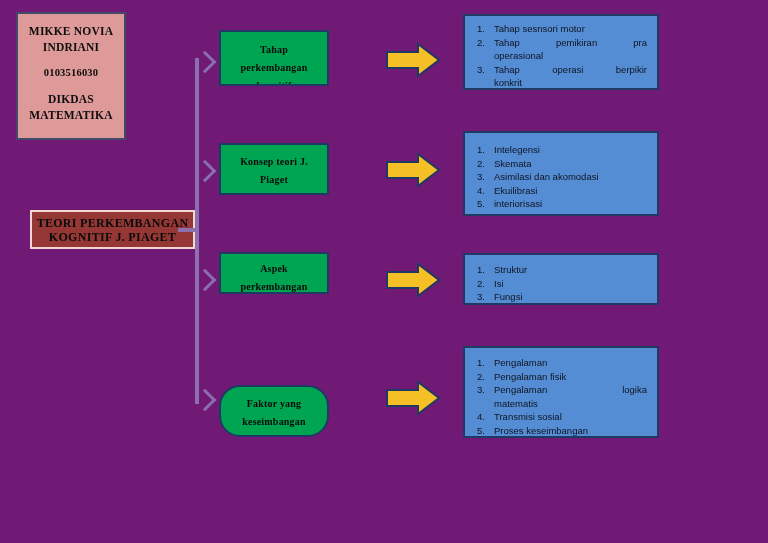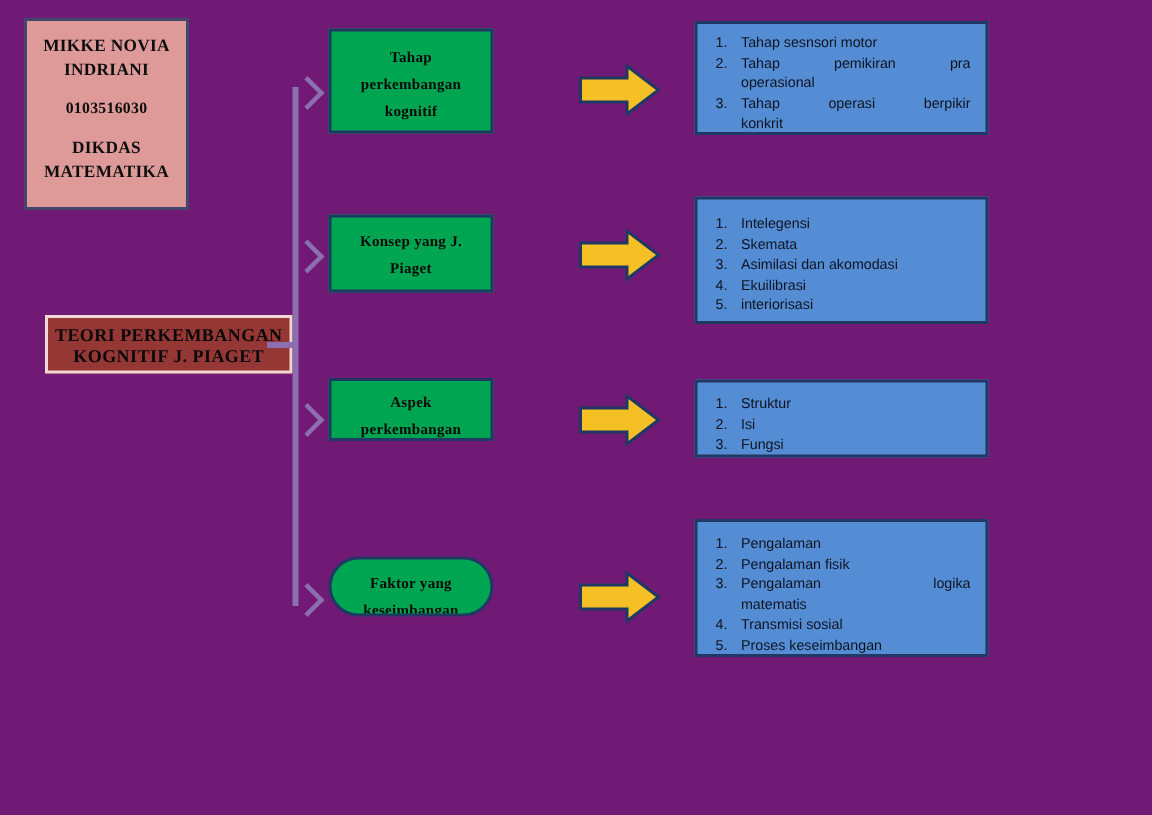--- a/index.html
+++ b/index.html
@@ -182,21 +182,21 @@
   </div>
 
   <div class="stub"></div>
   <div class="trunk"></div>
 
   <div class="chevron" style="left:197px; top:54px;"></div>
   <div class="chevron" style="left:197px; top:163px;"></div>
   <div class="chevron" style="left:197px; top:272px;"></div>
   <div class="chevron" style="left:197px; top:392px;"></div>
 
-  <div class="green-box" style="top:19px; height:70px;">
+  <div class="green-box" style="top:30px; height:56px;">
     <div class="green-text" style="padding-top:9px;">
       <span>Tahap</span><br>
       <span>perkembangan</span><br>
       <span>kognitif</span>
     </div>
   </div>
 
   <svg class="arrow" style="left:385px; top:40px;" viewBox="0 0 56 40">
     <polygon points="2,12 33,12 33,4 54,20 33,36 33,28 2,28" fill="#f5bf26" stroke="#1f3864" stroke-width="2" stroke-linejoin="miter"></polygon>
   </svg>
@@ -216,21 +216,21 @@
         </li>
       <li class="blue-item justify">
           <span class="num">4.</span>
           <span class="txt">Tahap operasi berpikir</span>
         </li>
     </ul>
   </div>
 
   <div class="green-box" style="top:143px; height:52px;">
     <div class="green-text" style="padding-top:8px;">
-      <span>Konsep yang J.</span><br>
+      <span>Konsep teori J.</span><br>
       <span>Piaget</span>
     </div>
   </div>
 
   <svg class="arrow" style="left:385px; top:150px;" viewBox="0 0 56 40">
     <polygon points="2,12 33,12 33,4 54,20 33,36 33,28 2,28" fill="#f5bf26" stroke="#1f3864" stroke-width="2" stroke-linejoin="miter"></polygon>
   </svg>
 
   <div class="blue-box" style="top:131px; height:85px; padding-top:10px;">
     <ul class="blue-list">
@@ -255,21 +255,21 @@
   </svg>
 
   <div class="blue-box" style="top:253px; height:52px; padding-top:8px;">
     <ul class="blue-list">
       <li class="blue-item"><span class="num">1.</span><span class="txt">Struktur</span></li>
       <li class="blue-item"><span class="num">2.</span><span class="txt">Isi</span></li>
       <li class="blue-item"><span class="num">3.</span><span class="txt">Fungsi</span></li>
     </ul>
   </div>
 
-  <div class="green-box" style="top:371px; height:40px;border-radius:21px;">
+  <div class="green-box" style="top:385px; height:52px;border-radius:21px;">
     <div class="green-text" style="padding-top:8px;">
       <span>Faktor yang</span><br>
       <span>keseimbangan</span>
     </div>
   </div>
 
   <svg class="arrow" style="left:385px; top:378px;" viewBox="0 0 56 40">
     <polygon points="2,12 33,12 33,4 54,20 33,36 33,28 2,28" fill="#f5bf26" stroke="#1f3864" stroke-width="2" stroke-linejoin="miter"></polygon>
   </svg>
 

